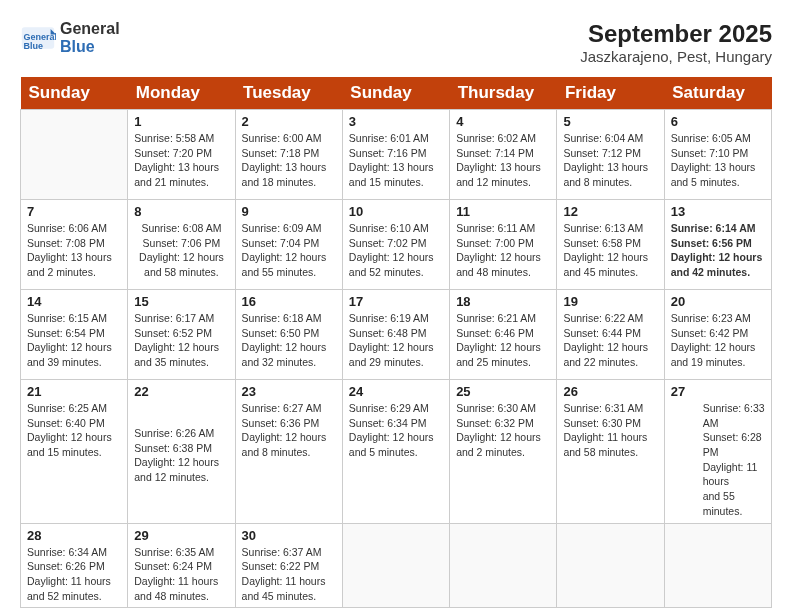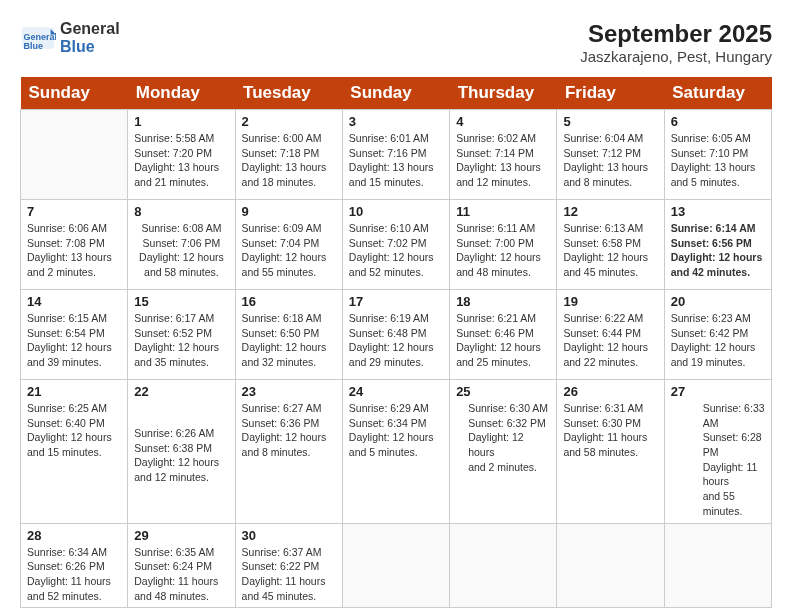--- a/index.html
+++ b/index.html
@@ -293,21 +293,21 @@
         </td>
         <td>
           <span class="day-num">24</span>
           <div class="day-info" style="white-space: pre-line;">Sunrise: 6:29 AM
 Sunset: 6:34 PM
 Daylight: 12 hours
 and 5 minutes.</div>
         </td>
         <td>
           <span class="day-num">25</span>
-          <div class="day-info" style="white-space: pre-line; margin-left: 12px;">Sunrise: 6:30 AM
+          <div class="day-info" style="white-space: pre-line;">Sunrise: 6:30 AM
 Sunset: 6:32 PM
 Daylight: 12 hours
 and 2 minutes.</div>
         </td>
         <td>
           <span class="day-num">26</span>
           <div class="day-info" style="white-space: pre-line;">Sunrise: 6:31 AM
 Sunset: 6:30 PM
 Daylight: 11 hours
 and 58 minutes.</div>

